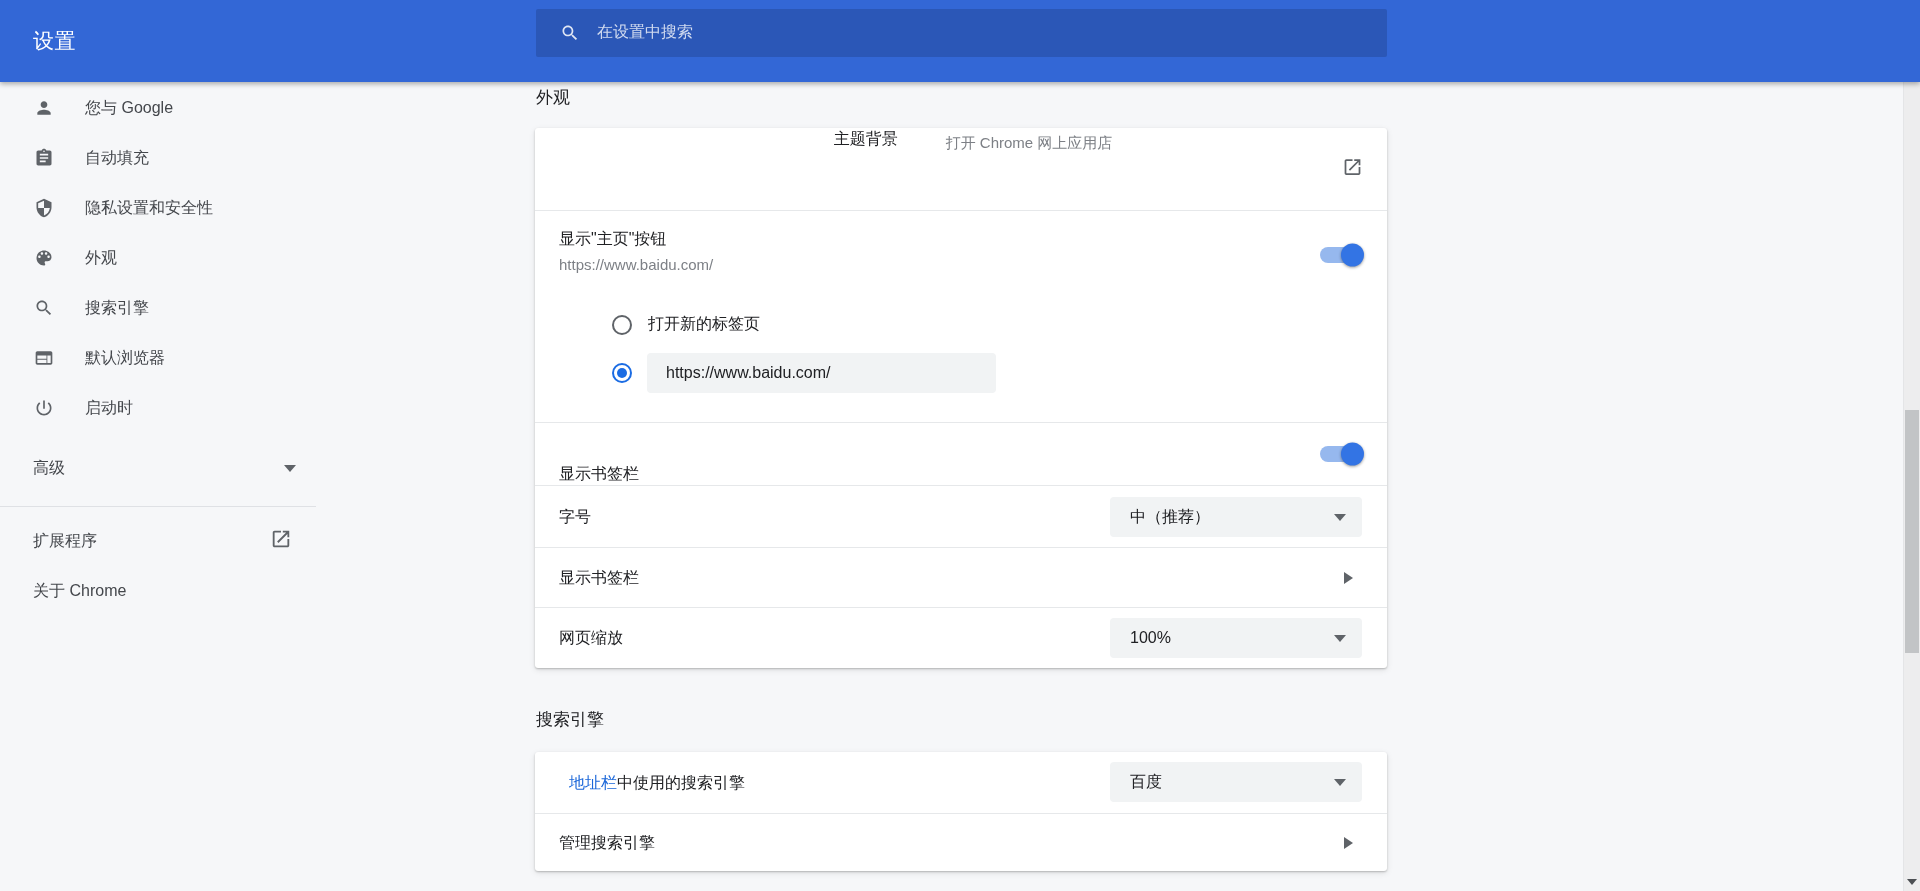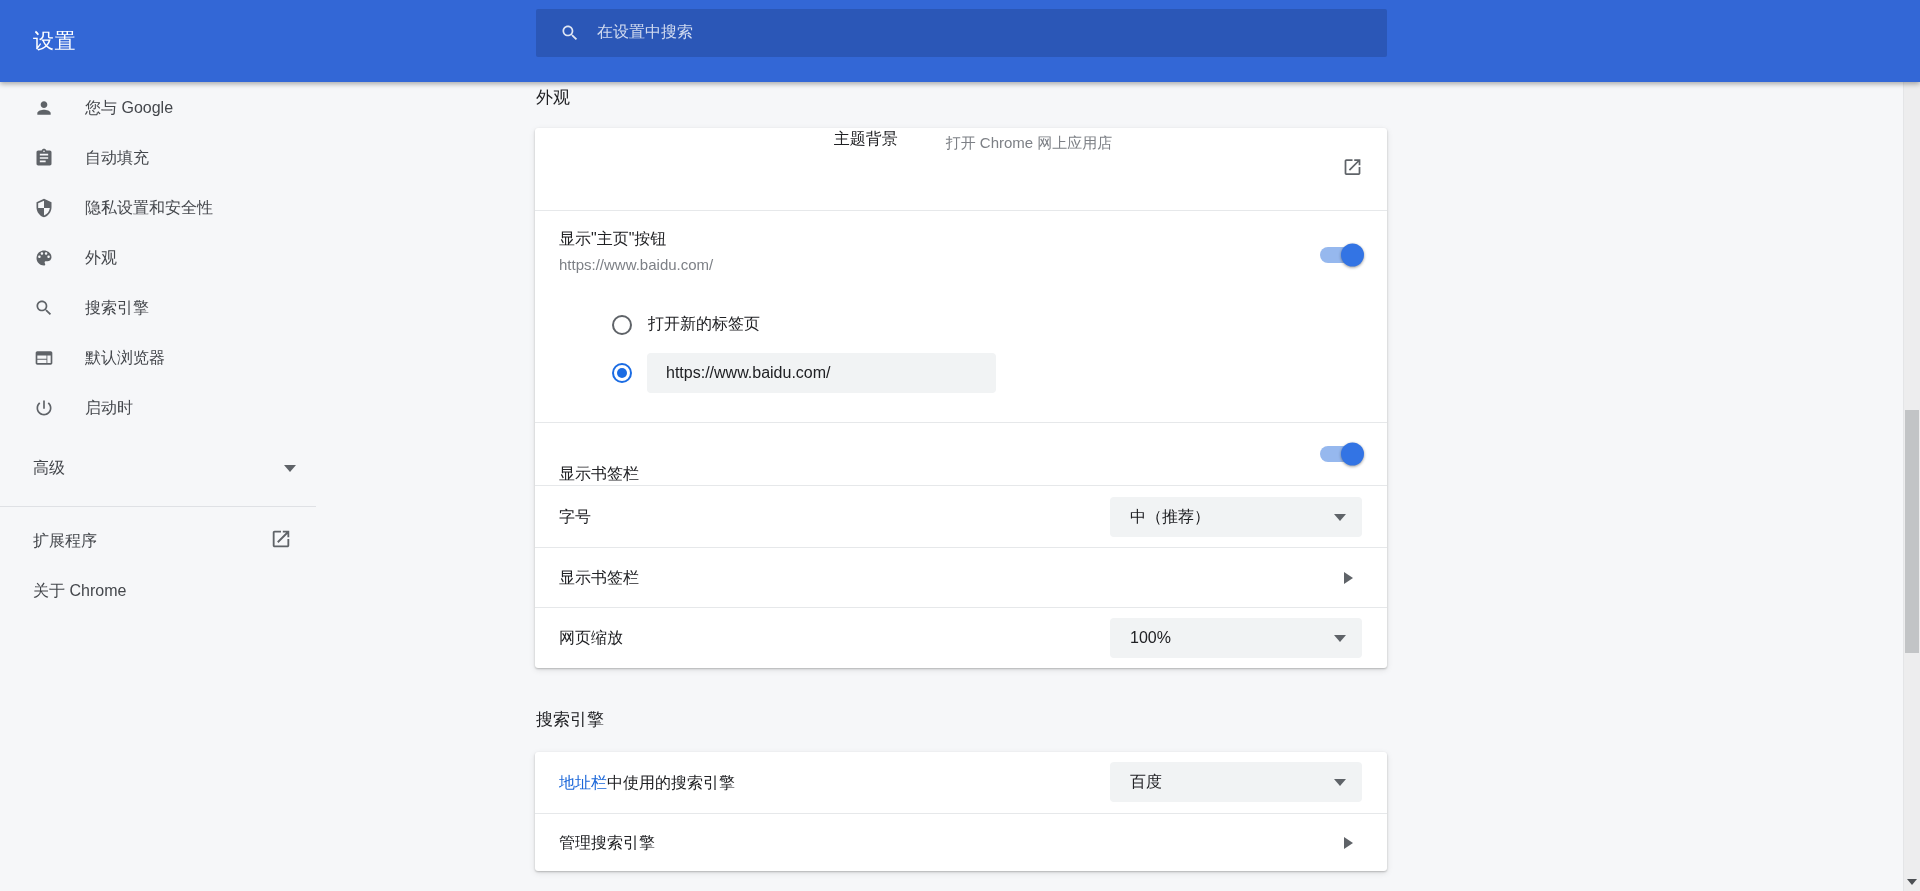--- a/index.html
+++ b/index.html
@@ -47,21 +47,21 @@
   .row { position:relative; border-top:1px solid #e6e8ea; }
   .row.no-border { border-top:none; }
   .row-title { font-size:16px; color:#202124; line-height:22px; }
   .row-sub { font-size:15px; color:#7d8086; line-height:22px; margin-top:4px; }
   .r-theme { height:82px; display:flex; flex-direction:row; justify-content:center; padding-left:24px; cursor:pointer;gap:48px; }
   .r-home { height:212px; padding:17px 24px 0 24px; }
   .r-simple { height:63px; display:flex; align-items:flex-end; padding-left:24px; }
   .r-fontsize { height:62px; display:flex; align-items:center; padding-left:24px; }
   .r-custom { height:60px; display:flex; align-items:center; padding-left:24px; cursor:pointer; }
   .r-zoom { height:61px; display:flex; align-items:center; padding-left:24px; }
-  .r-engine { height:61px; display:flex; align-items:center; padding-left:24px; }
+  .r-engine { height:61px; display:flex; align-items:center; padding-left:34px; }
   .r-manage { height:58px; display:flex; align-items:center; padding-left:24px; cursor:pointer; }
 
   .launch-abs { position:absolute; right:24px; top:50%; transform:translateY(-50%); }
 
   
   .toggle { position:absolute; right:24px; width:43px; height:16px; border-radius:8px;
             background:#96b8ee; cursor:pointer; }
   .toggle .knob { position:absolute; right:-1px; top:50%; transform:translateY(-50%);
                   width:23px; height:23px; border-radius:50%; background:#3374e4;
                   box-shadow:0 1px 3px rgba(0,0,0,.4); }

